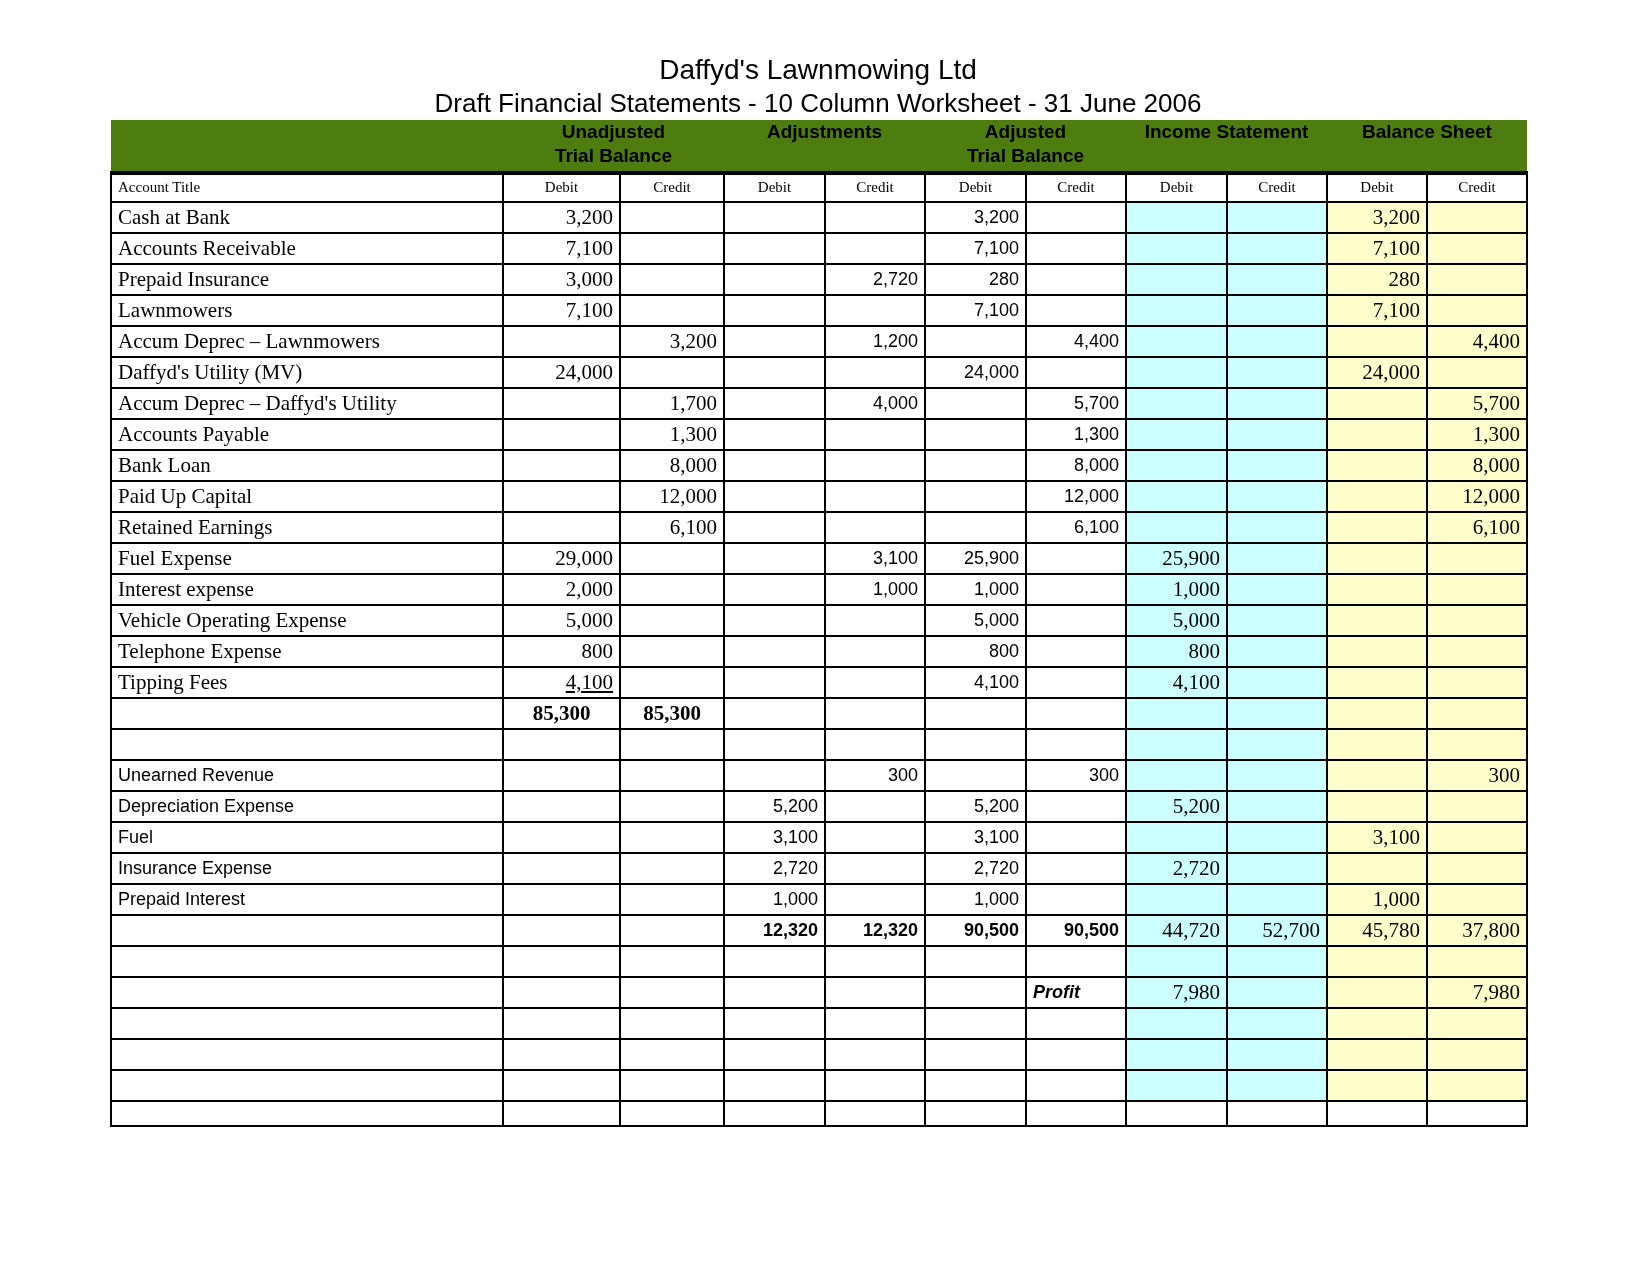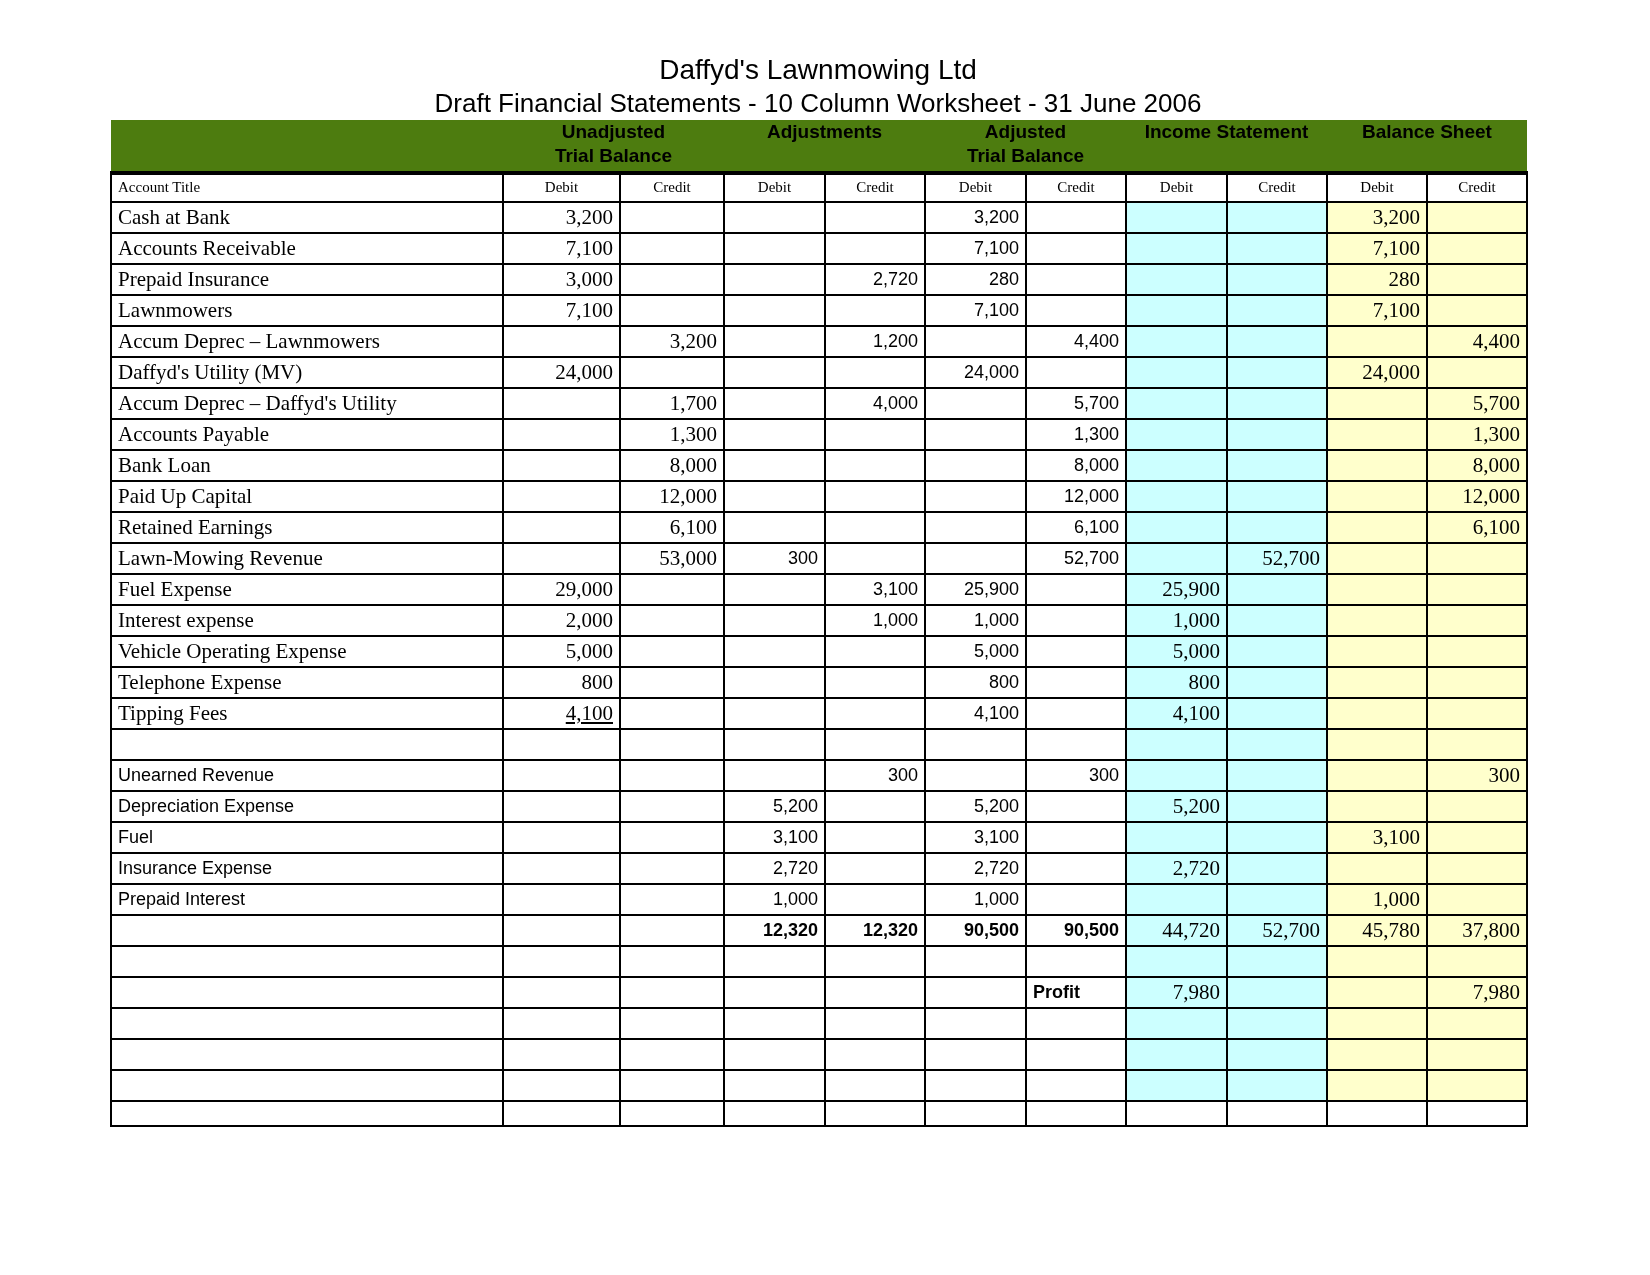--- a/index.html
+++ b/index.html
@@ -26,21 +26,21 @@
   .num{text-align:right;}
   .is-bg{background:#CCFFFF;}
   .bs-bg{background:#FFFFCC;}
   .bold{font-weight:bold;}
   .center{text-align:center;}
   .underline{text-decoration:underline;}
   tr.thick-bottom td{border-bottom:4px solid #000;}
   tr.type-spacer-white td.cell{height:23px;}
   tbody tr:last-child td{border-bottom:4px solid #000;}
   td.profit-label{text-align:left;font-family:"Liberation Sans",sans-serif;
-                  font-weight:bold;font-size:18px;}
+                  font-weight:bold;font-size:18px;font-style:italic;}
 </style>
 </head>
 <body>
 
 <div class="page">
 
   <div class="titles">
     <div class="title">Daffyd's Lawnmowing Ltd</div>
     <div class="subtitle">Draft Financial Statements - 10 Column Worksheet - 31 June 2006</div>
   </div>
@@ -235,33 +235,20 @@
           <td class="cell num sans"></td>
           <td class="cell num sans"></td>
           <td class="cell num sans"></td>
           <td class="cell num sans">6,100</td>
           <td class="cell num serif is-bg"></td>
           <td class="cell num serif is-bg"></td>
           <td class="cell num serif bs-bg"></td>
           <td class="cell num serif bs-bg">6,100</td>
         </tr>
         <tr class="type-upper">
-          <td class="cell label-cell serif">Lawn-Mowing Revenue</td>
-          <td class="cell num serif"></td>
-          <td class="cell num serif">53,000</td>
-          <td class="cell num sans">300</td>
-          <td class="cell num sans"></td>
-          <td class="cell num sans"></td>
-          <td class="cell num sans">52,700</td>
-          <td class="cell num serif is-bg"></td>
-          <td class="cell num serif is-bg">52,700</td>
-          <td class="cell num serif bs-bg"></td>
-          <td class="cell num serif bs-bg"></td>
-        </tr>
-        <tr class="type-upper">
           <td class="cell label-cell serif">Fuel Expense</td>
           <td class="cell num serif">29,000</td>
           <td class="cell num serif"></td>
           <td class="cell num sans"></td>
           <td class="cell num sans">3,100</td>
           <td class="cell num sans">25,900</td>
           <td class="cell num sans"></td>
           <td class="cell num serif is-bg">25,900</td>
           <td class="cell num serif is-bg"></td>
           <td class="cell num serif bs-bg"></td>
@@ -308,20 +295,33 @@
         </tr>
         <tr class="type-upper">
           <td class="cell label-cell serif">Tipping Fees</td>
           <td class="cell num serif underline">4,100</td>
           <td class="cell num serif"></td>
           <td class="cell num sans"></td>
           <td class="cell num sans"></td>
           <td class="cell num sans">4,100</td>
           <td class="cell num sans"></td>
           <td class="cell num serif is-bg">4,100</td>
+          <td class="cell num serif is-bg"></td>
+          <td class="cell num serif bs-bg"></td>
+          <td class="cell num serif bs-bg"></td>
+        </tr>
+        <tr class="type-upper-total">
+          <td class="cell label-cell serif"></td>
+          <td class="cell num serif bold center">85,300</td>
+          <td class="cell num serif bold center">85,300</td>
+          <td class="cell num sans"></td>
+          <td class="cell num sans"></td>
+          <td class="cell num sans"></td>
+          <td class="cell num sans"></td>
+          <td class="cell num serif is-bg"></td>
           <td class="cell num serif is-bg"></td>
           <td class="cell num serif bs-bg"></td>
           <td class="cell num serif bs-bg"></td>
         </tr>
         <tr class="type-spacer">
           <td class="cell label-cell serif"></td>
           <td class="cell num serif"></td>
           <td class="cell num serif"></td>
           <td class="cell num sans"></td>
           <td class="cell num sans"></td>

